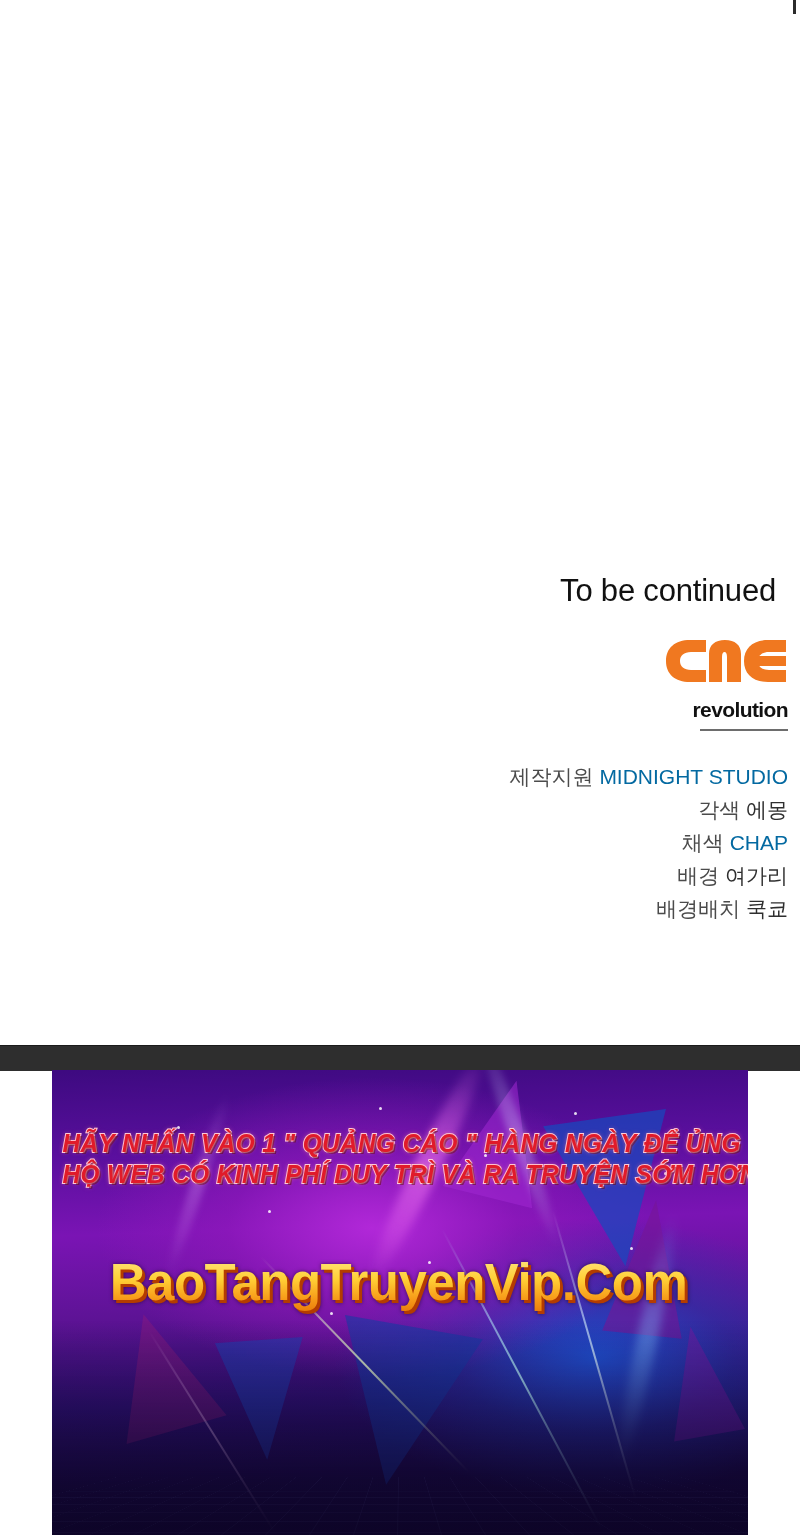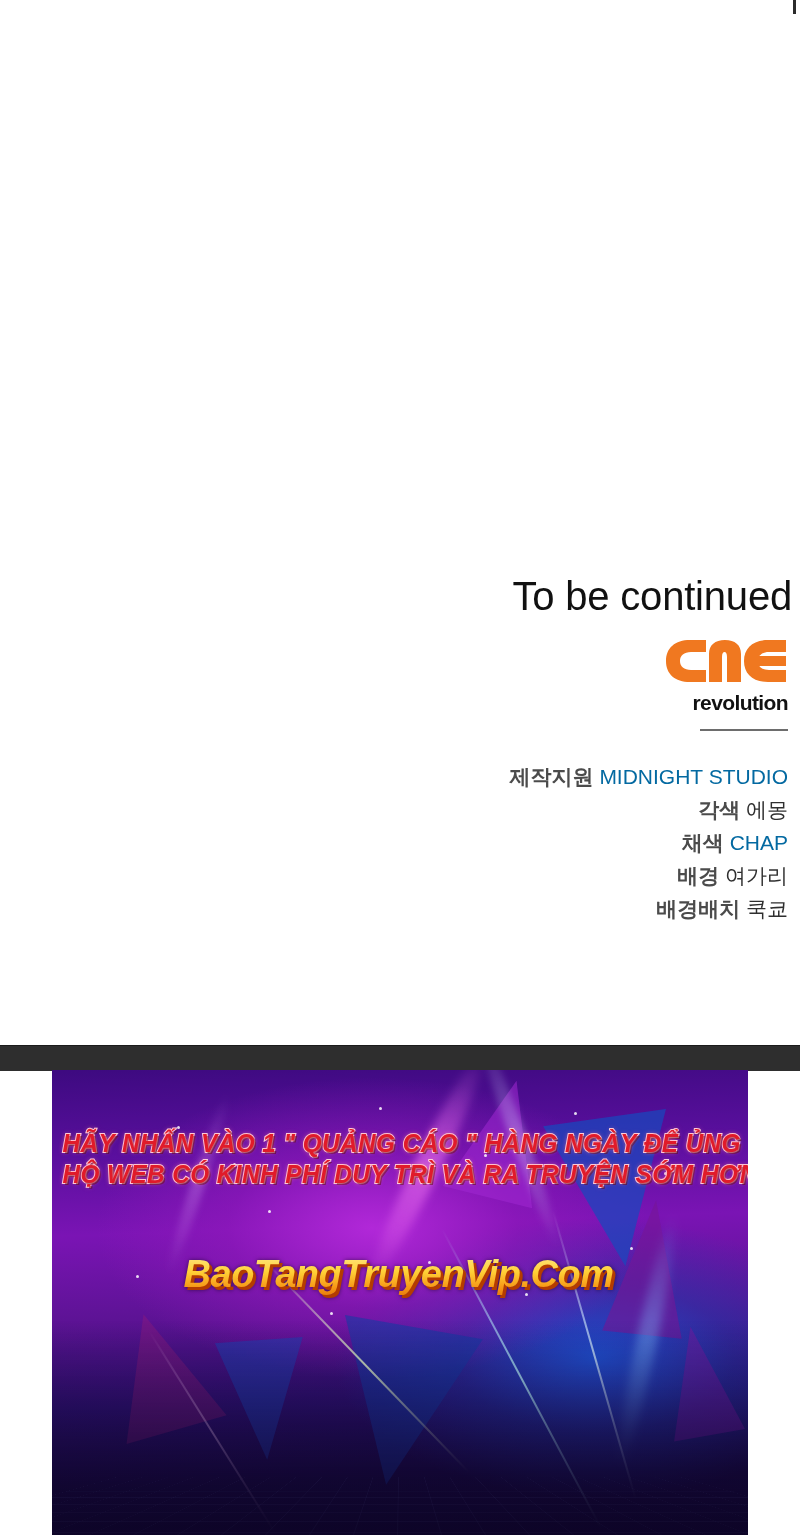--- a/index.html
+++ b/index.html
@@ -28,23 +28,23 @@
     position: absolute;
     right: 4px;
     top: 0;
     width: 3px;
     height: 14px;
     background: #2b2b2b;
   }
 
   #to-be-continued {
     position: absolute;
-    right: 8px;
+    right: 24px;
     top: 575px;
-    font-size: 40px;
+    font-size: 31px;
     line-height: 1.05;
     color: #111111;
     letter-spacing: -0.2px;
     white-space: nowrap;
   }
 
   
   #cnc-logo {
     position: absolute;
     right: 12px;
@@ -55,21 +55,21 @@
   #cnc-mark {
     display: block;
     line-height: 0;
   }
   #cnc-wordmark {
     display: block;
     font-size: 21px;
     font-weight: bold;
     color: #111111;
     letter-spacing: -0.6px;
-    margin-top: 7px;
+    margin-top: 14px;
     text-align: right;
   }
 
   #credits-divider {
     position: absolute;
     right: 12px;
     top: 729px;
     width: 88px;
     height: 2px;
     background: #6d6d6d;
@@ -82,21 +82,21 @@
     top: 760px;
     width: 520px;
     text-align: right;
   }
   .credit-line {
     font-size: 21px;
     line-height: 33px;
     color: #4b4b4b;
     white-space: nowrap;
   }
-  .credit-line .role { font-weight: bold; }
+  .credit-line .role { font-weight: normal; }
   .credit-line .who  { font-weight: normal; color: #0369a1; }
   .credit-line.bold-who .who { font-weight: normal; color: #2f2f2f; }
 
   
   #dark-strip {
     position: absolute;
     left: 0;
     top: 1045px;
     width: 800px;
     height: 25px;
@@ -296,23 +296,22 @@
   #promo-top .promo-line {
     font-size: 25px;
     line-height: 31px;
     transform: scaleX(0.97);
   }
 
   #site-title {
     position: absolute;
     left: 0; right: 3px;
     top: 183px;
-    font-size: 38px;
+    font-size: 51px;
     font-weight: bold;
-    font-style: italic;
     letter-spacing: -0.5px;
     white-space: nowrap;
     color: #ffd23f;
     background: linear-gradient(to bottom, #ffe98a 0%, #ffcf35 45%, #f79a18 78%, #e97c0c 100%);
     -webkit-background-clip: text;
     background-clip: text;
     -webkit-text-fill-color: transparent;
     filter: drop-shadow(3px 3px 0 #b43c00) drop-shadow(0 0 2px rgba(0,0,0,0.5));
   }
 

